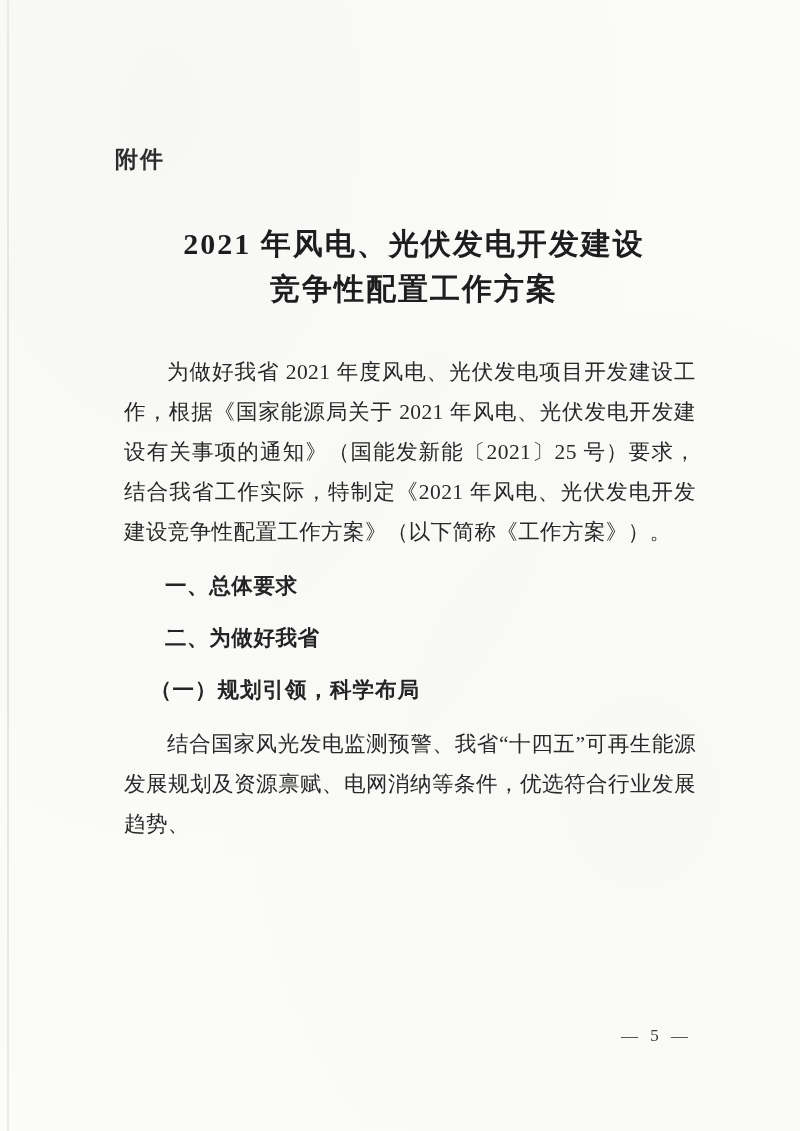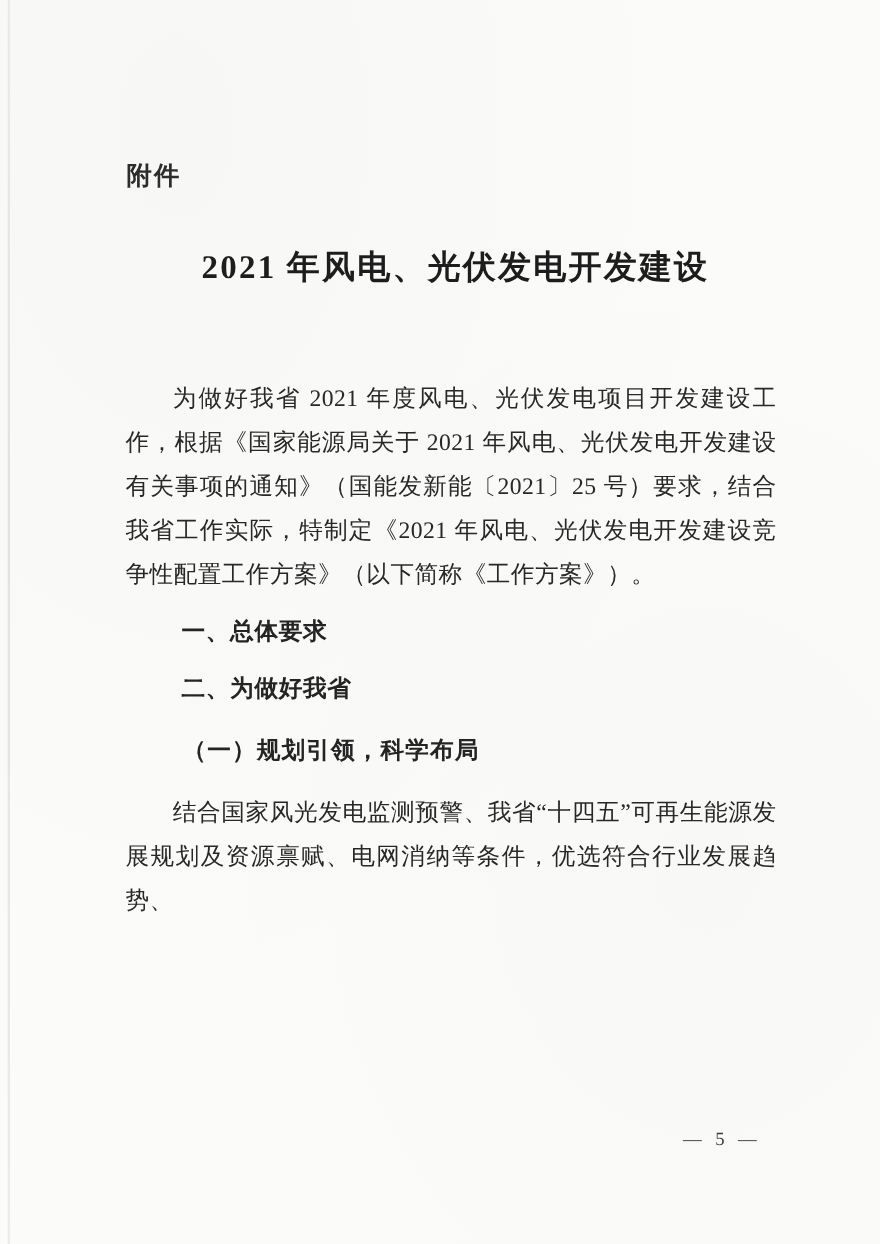--- a/index.html
+++ b/index.html
@@ -58,37 +58,37 @@
   .content {
     position: absolute;
     left: 110px;
     top: 338px;
     width: 600px;
     font-size: 21.5px;
     line-height: 40px;
     letter-spacing: 0.4px;
   }
   .para {
-    margin: 4px;
+    margin: 14px;
     text-indent: 43px;
     text-align: justify;
     color: #282828;
   }
   .h-hei {
     margin: 12px;
     padding-left: 43px;
     font-family: "Liberation Sans", "DejaVu Sans", sans-serif;
     font-weight: bold;
     font-size: 21.5px;
     line-height: 40px;
     letter-spacing: 0.6px;
     color: #242424;
   }
   .h-kai {
-    margin: 16px;
+    margin: 0;
     padding-left: 40px;
     font-family: "Liberation Serif", "DejaVu Serif", serif;
     font-weight: bold;
     font-size: 21.5px;
     line-height: 40px;
     letter-spacing: 1px;
     color: #242424;
   }
   .page-number {
     position: absolute;
@@ -103,20 +103,21 @@
 <body>
 
 <div class="page">
 
   <div class="scan-edge"></div>
 
   <div class="attachment-label">附件</div>
 
   <div class="doc-title">
     <div>2021 年风电、光伏发电开发建设</div>
+    <div>竞争性配置工作方案</div>
   </div>
 
   <div class="content">
     <p class="para">为做好我省 2021 年度风电、光伏发电项目开发建设工作，根据《国家能源局关于 2021 年风电、光伏发电开发建设有关事项的通知》（国能发新能〔2021〕25 号）要求，结合我省工作实际，特制定《2021 年风电、光伏发电开发建设竞争性配置工作方案》（以下简称《工作方案》）。</p>
     <h2 class="h-hei">一、总体要求</h2>
     <h2 class="h-hei">二、为做好我省</h2>
     <h3 class="h-kai">（一）规划引领，科学布局</h3>
     <p class="para">结合国家风光发电监测预警、我省“十四五”可再生能源发展规划及资源禀赋、电网消纳等条件，优选符合行业发展趋势、</p>
   </div>
 

